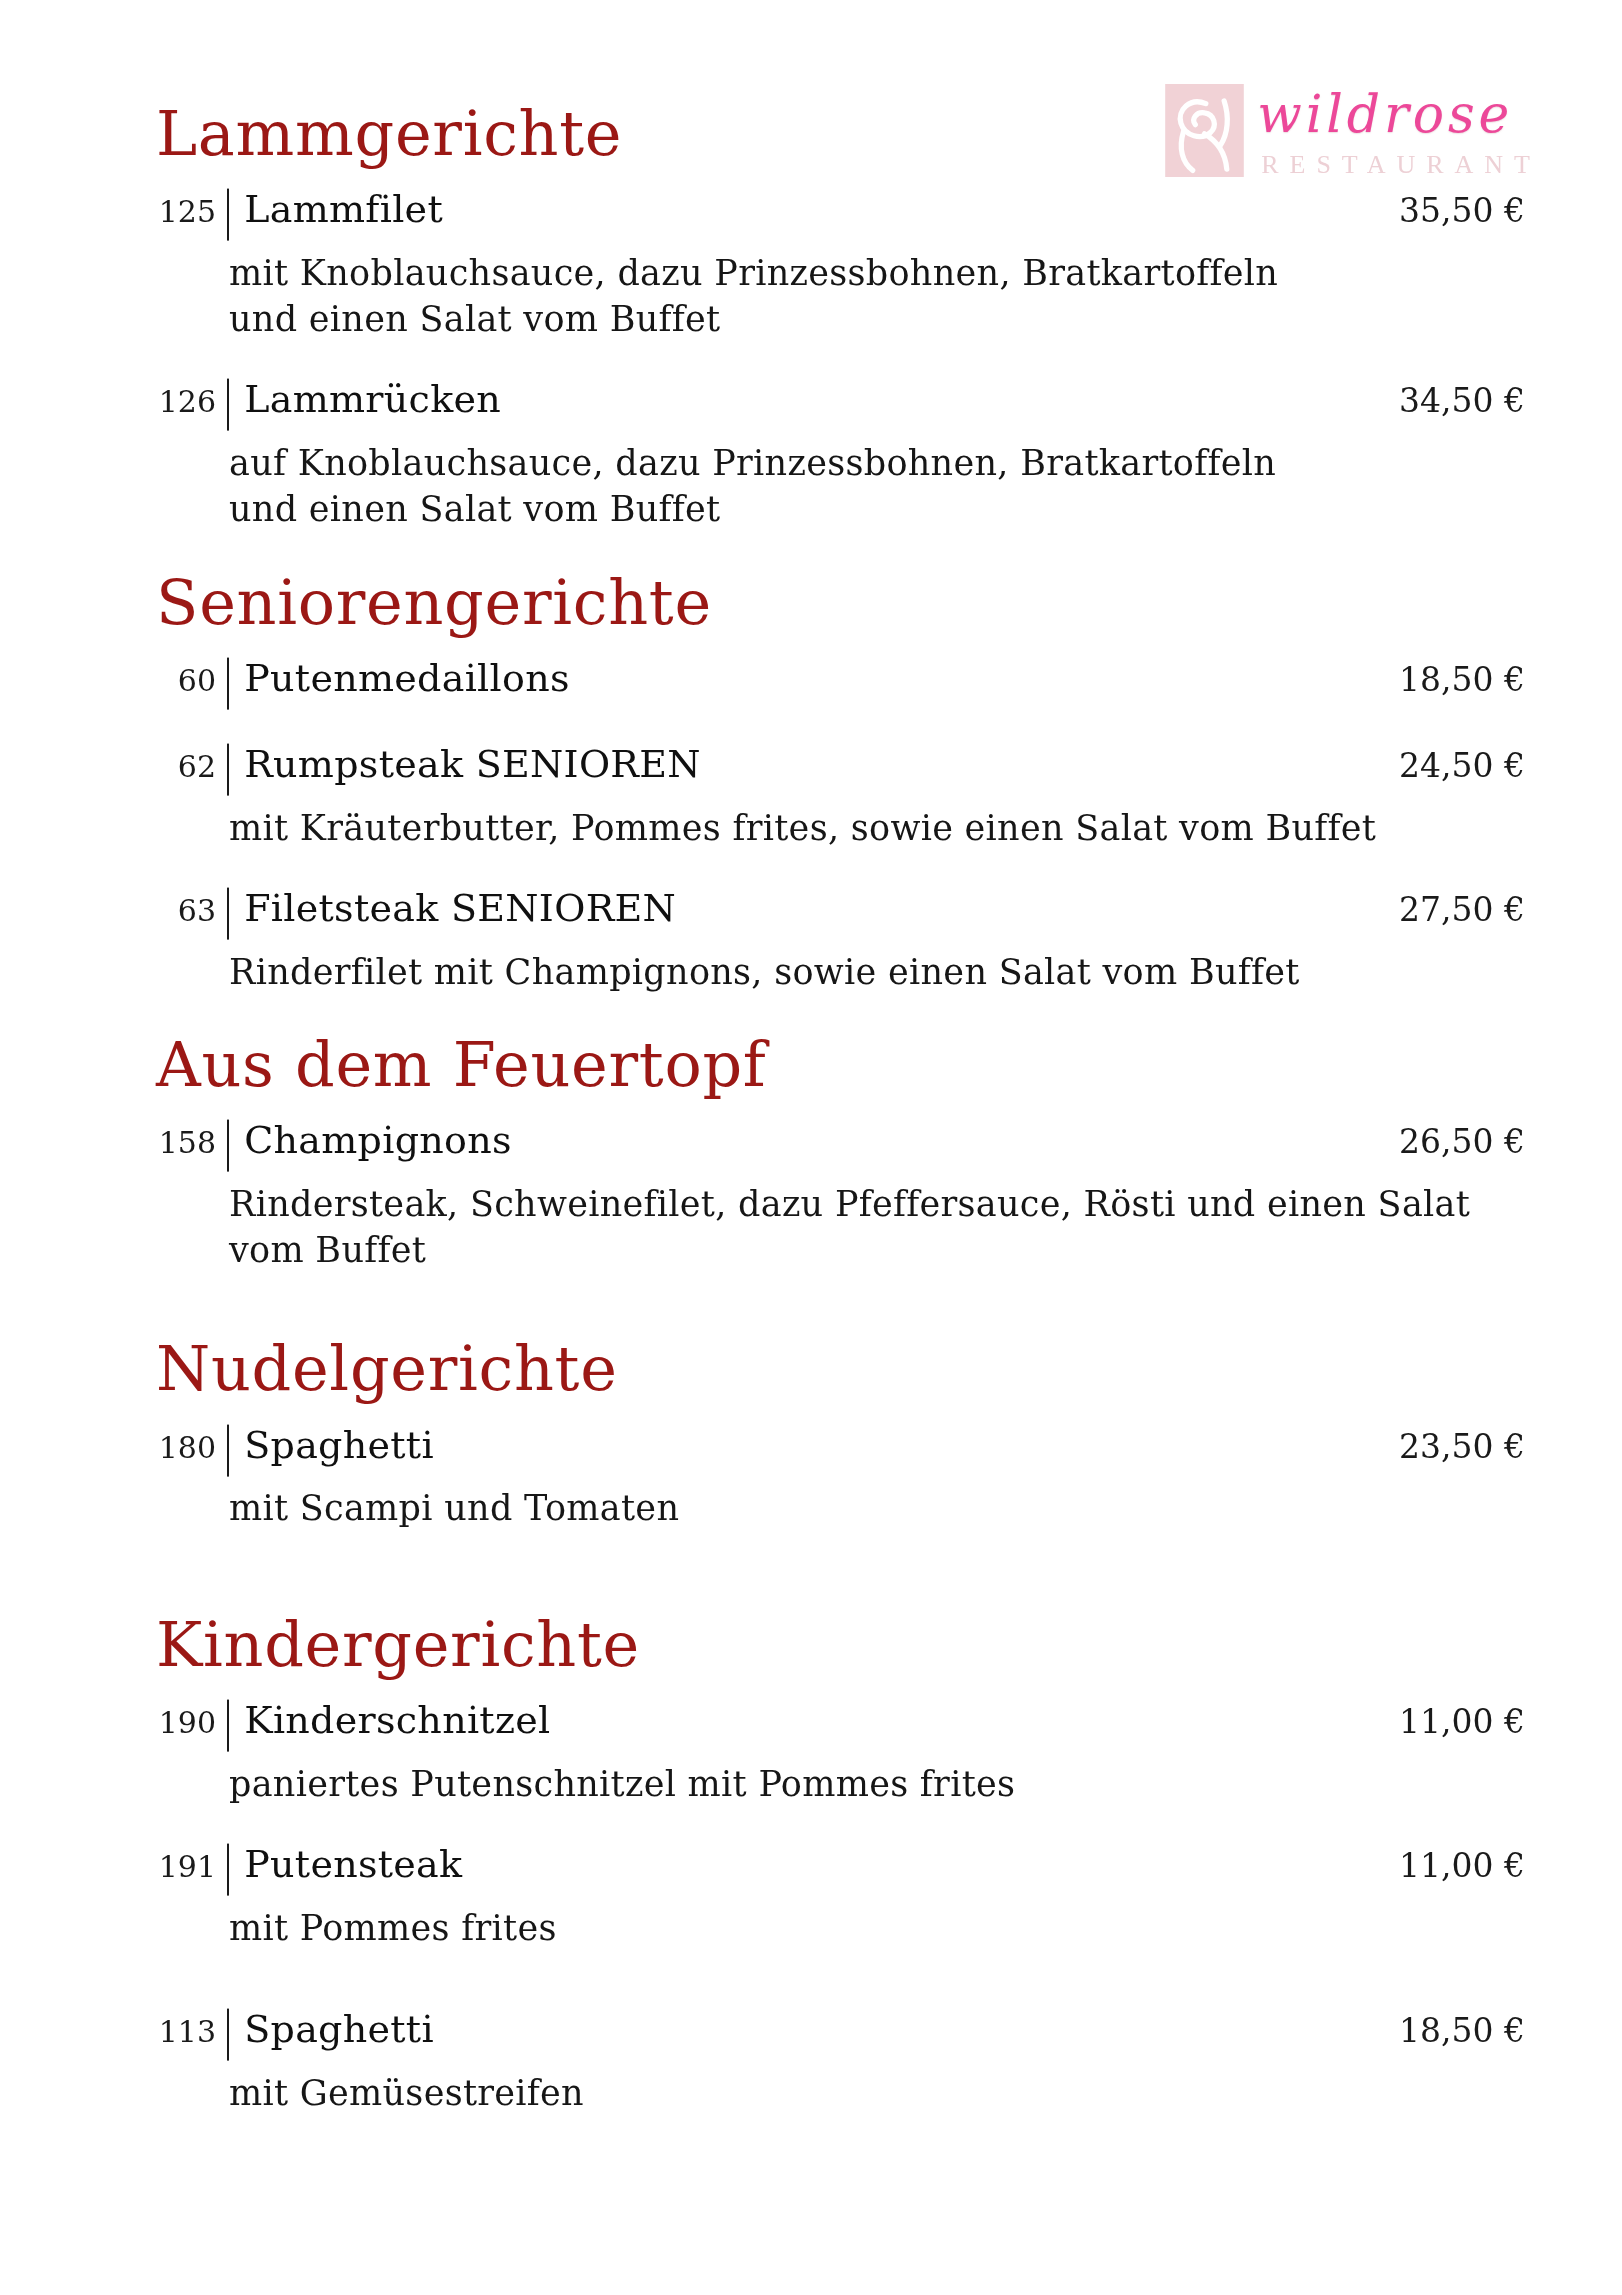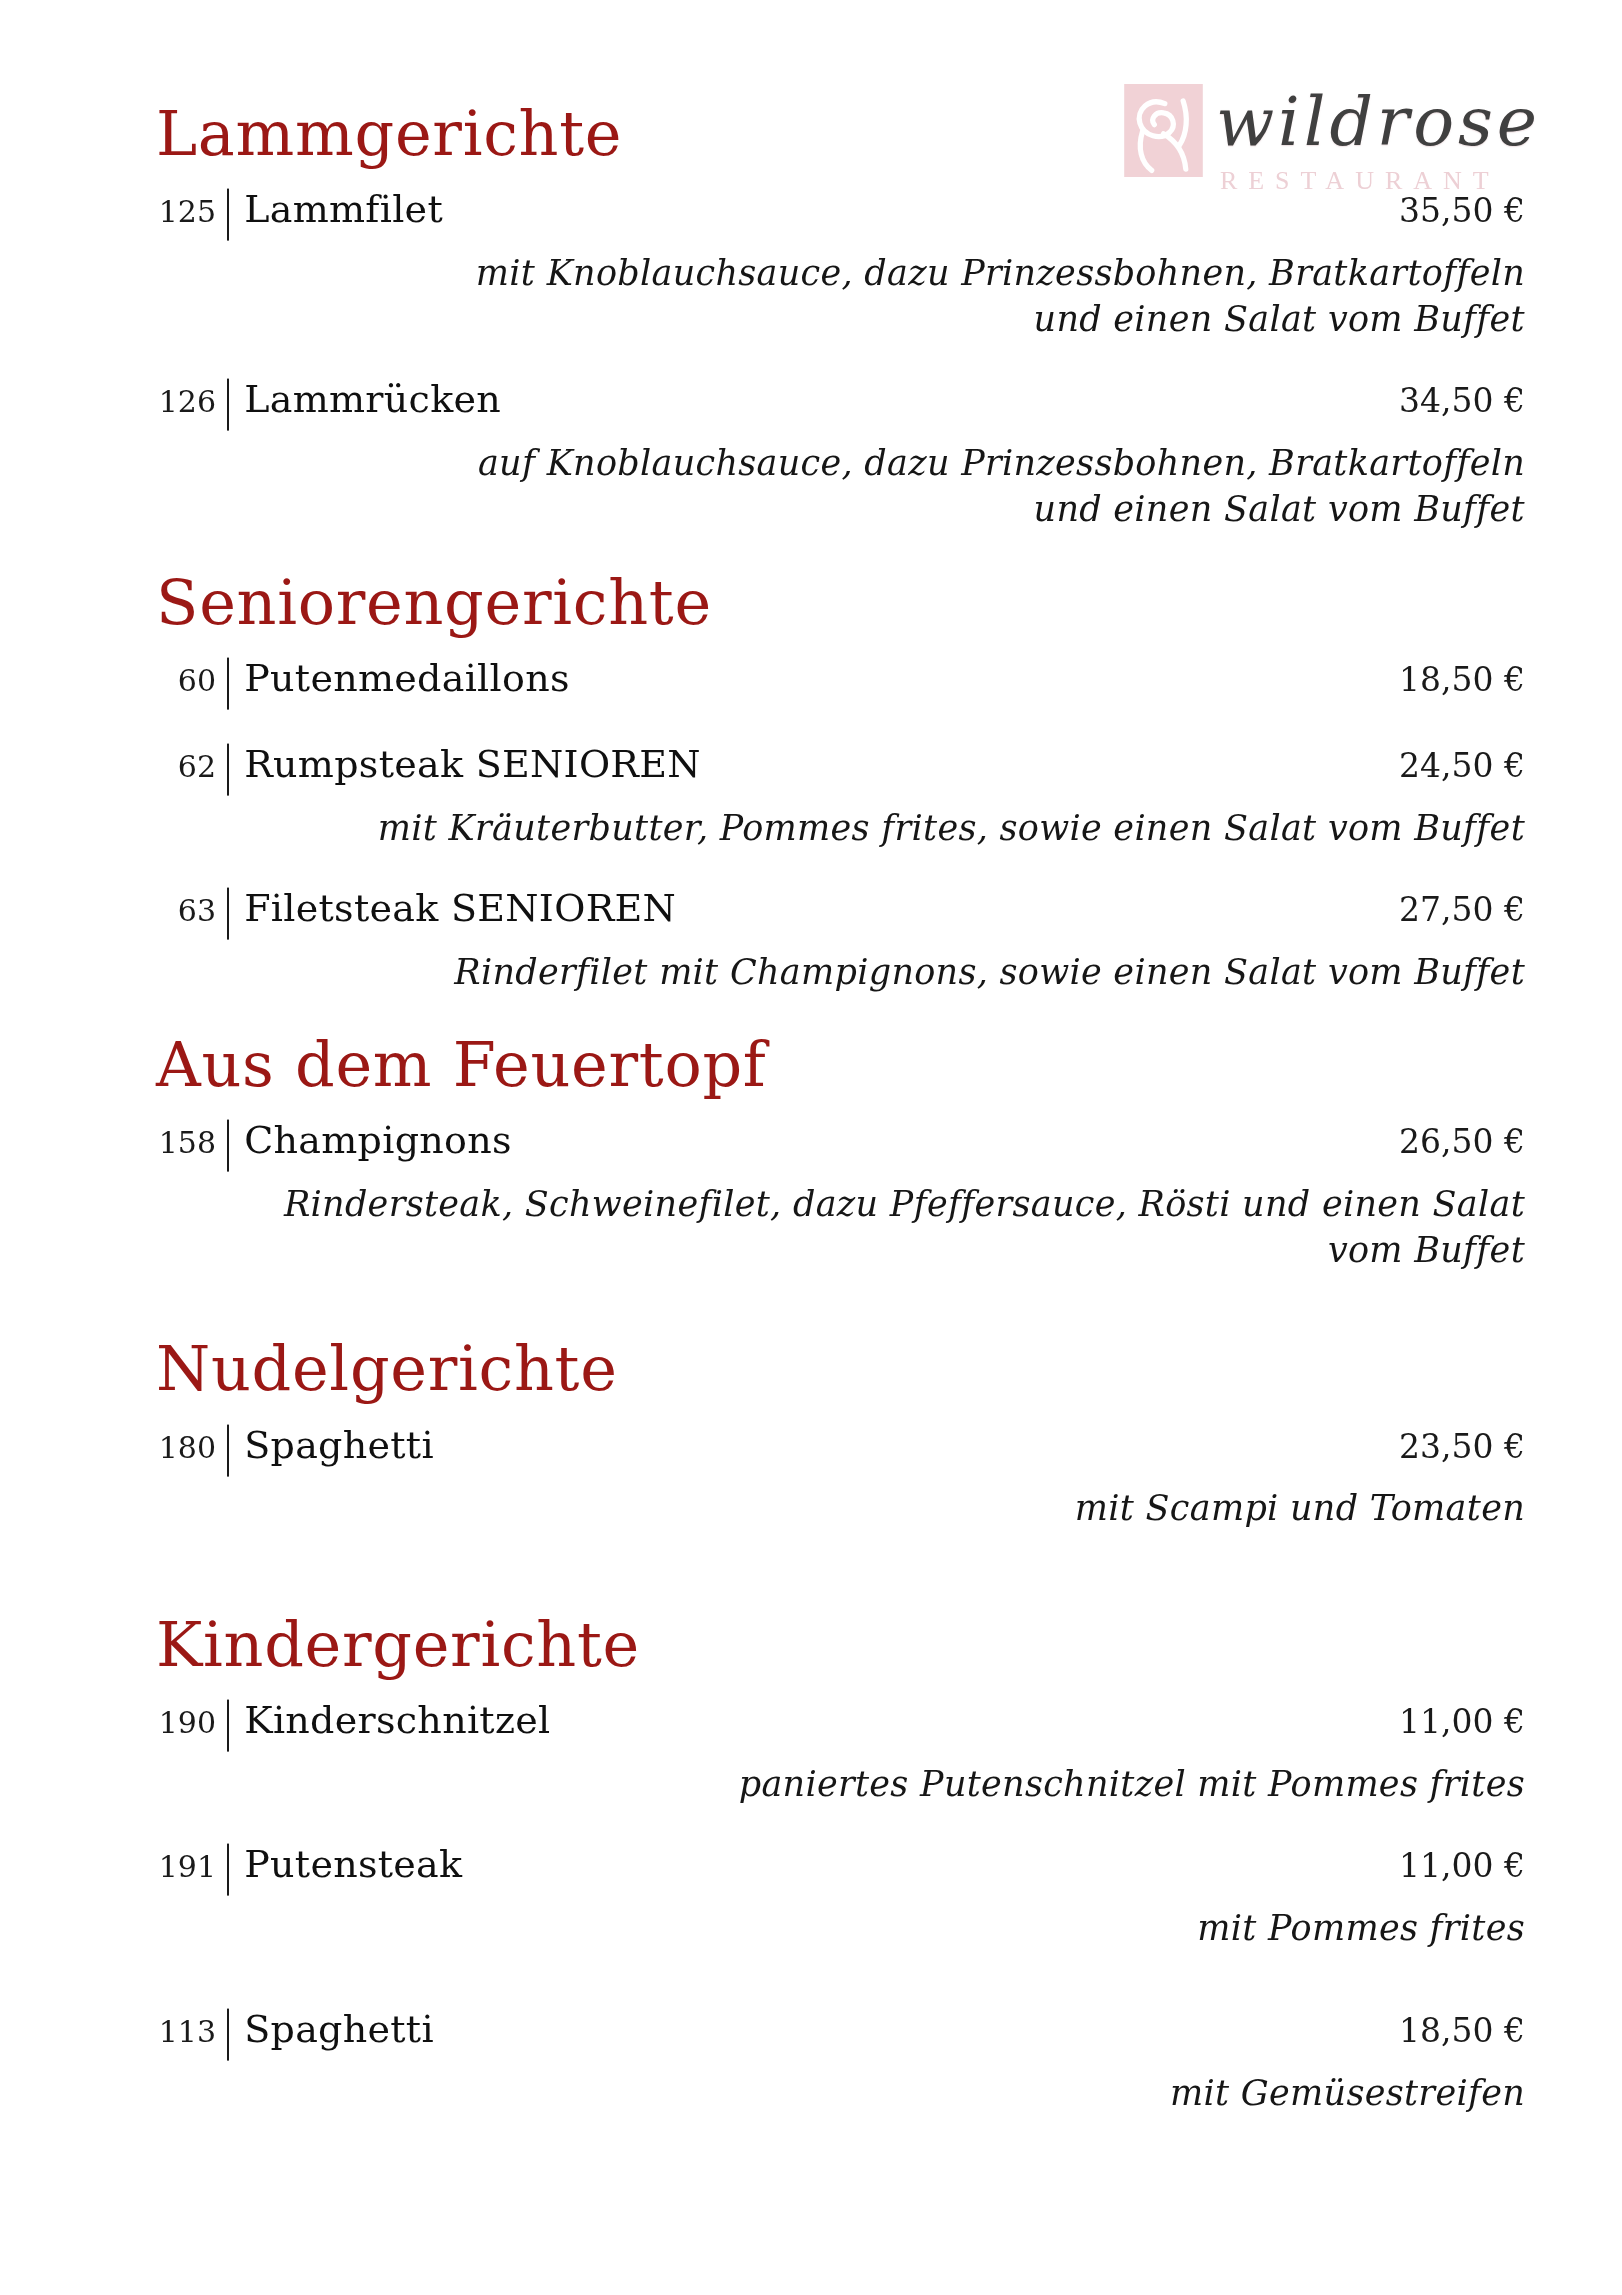--- a/index.html
+++ b/index.html
@@ -13,22 +13,22 @@
     color:#141414;
     overflow:hidden;
   }
   
   .logo{position:absolute;top:84px;right:82px;display:flex;align-items:flex-start;gap:13px;}
   .rose-box{display:block;}
   .brand-col{display:flex;flex-direction:column;align-items:flex-start;margin-top:3.9px;}
   .brand-script{
     font-family:"DejaVu Serif", serif;
     font-style:italic;
-    font-size:68px;line-height:1;
-    color:#404040;
+    font-size:52px;line-height:1;
+    color:#ec4899;
     letter-spacing:3.9px;
     text-shadow:0 1.3px 1.3px rgba(200,160,165,.35);
   }
   .brand-tagline{
     font-family:"Liberation Serif", serif;
     font-size:26px;line-height:1;
     color:#edd0d5;
     letter-spacing:11px;
     margin-top:11.8px;
     margin-left:3.9px;
@@ -58,25 +58,23 @@
     align-self:center;
     width:0;height:52px;
     border-left:2px solid #1a1a1a;
     margin:0 15.7px 0 10.5px;
     transform:translateY(2.6px);
   }
   .name{font-size:38px;line-height:1.25;letter-spacing:0.3px;color:#101010;}
   .price{margin-left:auto;font-size:33px;line-height:1.3;white-space:nowrap;color:#1a1a1a;}
   .desc{
     margin:11.8px 0 0 73px;
-    font-style:italic;
     font-size:35px;line-height:1.32;
     color:#161616;
     letter-spacing:0.3px;
-    text-align:right;
   }
 </style>
 </head>
 <body>
 
 <div class="page">
 
   <div class="logo">
     <svg class="rose-box" width="79" height="93" viewBox="0 0 120 142" aria-hidden="true">
       <rect x="0" y="0" width="120" height="142" fill="#f1d2d6"></rect>

